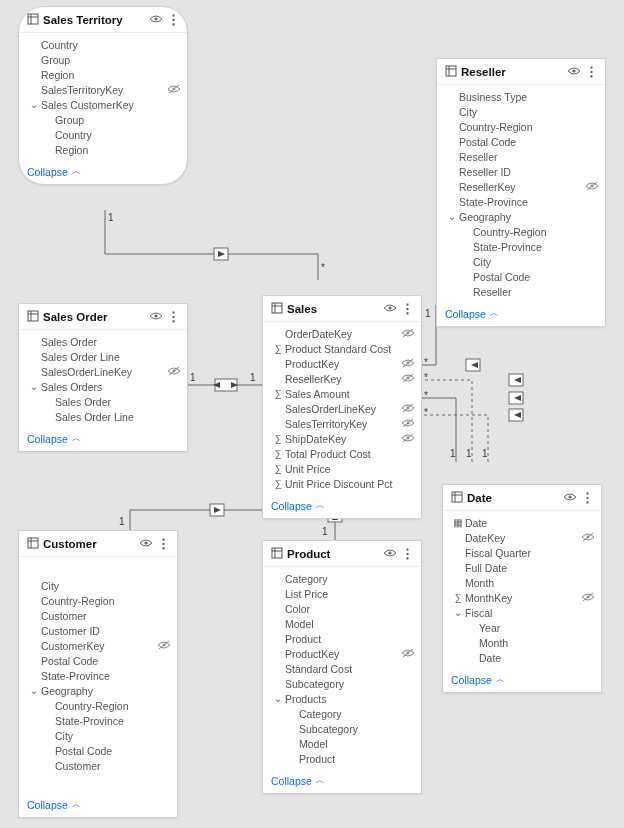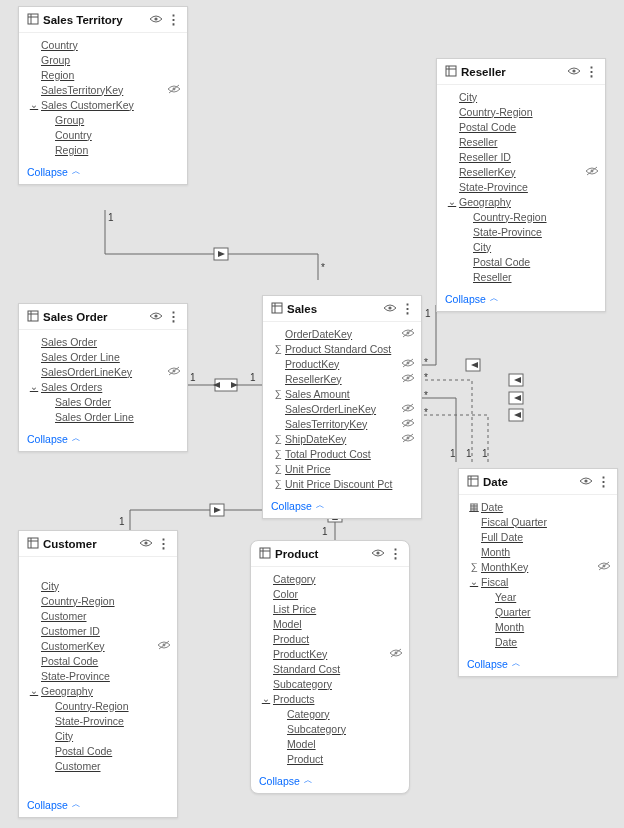--- a/index.html
+++ b/index.html
@@ -37,21 +37,20 @@
     font-size: 11.5px;
     color: #111;
   }
   .table-header .title {
     flex: 1;
     margin-left: 4px;
   }
   .table-body {
     padding: 4px 0 4px 0;
     overflow-y: auto;
-    text-decoration: underline;
   }
   .field-row {
     display: flex;
     align-items: center;
     padding: 1.5px 6px 1.5px 8px;
     font-size: 10.5px;
     color: #555;
   }
   .field-row .ind { width: 14px; text-align: center; color:#666; font-size:10px;}
   .field-row .label { flex: 1; white-space: nowrap; overflow: hidden; text-overflow: ellipsis; }
@@ -124,21 +123,21 @@
 <span class="rel-label" style="left:308px; top:498px">*</span>
 <span class="rel-label" style="left:322px; top:526px">1</span>
 <span class="rel-label" style="left:338px; top:498px">*</span>
 <span class="rel-label" style="left:450px; top:448px">1</span>
 <span class="rel-label" style="left:466px; top:448px">1</span>
 <span class="rel-label" style="left:482px; top:448px">1</span>
 <span class="rel-label" style="left:424px; top:372px">*</span>
 <span class="rel-label" style="left:424px; top:390px">*</span>
 <span class="rel-label" style="left:424px; top:407px">*</span>
 
-<div class="table-card" style="left:18px; top:6px; width:168px;">
+<div class="table-card" style="left:18px; top:6px; width:168px;border-radius:26px;">
     <div class="table-header">
       <span class="icon tbl-ic"><svg width="12" height="12" viewBox="0 0 12 12">
           <rect x="1" y="1" width="10" height="10" fill="none" stroke="#555"></rect>
           <line x1="1" y1="4" x2="11" y2="4" stroke="#555"></line>
           <line x1="4" y1="1" x2="4" y2="11" stroke="#555"></line>
         </svg></span>
       <span class="title">Sales Territory</span>
       <span class="icon eye-ic"><svg width="14" height="10" viewBox="0 0 14 10">
           <path d="M1 5 Q7 -1 13 5 Q7 11 1 5 Z" fill="none" stroke="#666"></path>
           <circle cx="7" cy="5" r="1.6" fill="#666"></circle>
@@ -199,20 +198,24 @@
       <span class="title">Reseller</span>
       <span class="icon eye-ic"><svg width="14" height="10" viewBox="0 0 14 10">
           <path d="M1 5 Q7 -1 13 5 Q7 11 1 5 Z" fill="none" stroke="#666"></path>
           <circle cx="7" cy="5" r="1.6" fill="#666"></circle>
         </svg></span>
       <span class="dots-ic">⋮</span>
     </div>
     <div class="table-body">
       <div class="field-row">
         <span class="ind"></span>
+        <span class="label">Business Type</span>
+      </div>
+      <div class="field-row">
+        <span class="ind"></span>
         <span class="label">City</span>
       </div>
       <div class="field-row">
         <span class="ind"></span>
         <span class="label">Country-Region</span>
       </div>
       <div class="field-row">
         <span class="ind"></span>
         <span class="label">Postal Code</span>
       </div>
@@ -483,46 +486,46 @@
       <div class="field-row sub">
         <span class="ind"></span>
         <span class="label">Customer</span>
       </div>
     </div>
     <div class="table-footer">
       <span>Collapse</span> 
       <span class="chev">︿</span>
     </div>
   </div>
-<div class="table-card" style="left:250px; top:540px; width:158px;border-radius:8px;">
+<div class="table-card" style="left:262px; top:540px; width:158px;">
     <div class="table-header">
       <span class="icon tbl-ic"><svg width="12" height="12" viewBox="0 0 12 12">
           <rect x="1" y="1" width="10" height="10" fill="none" stroke="#555"></rect>
           <line x1="1" y1="4" x2="11" y2="4" stroke="#555"></line>
           <line x1="4" y1="1" x2="4" y2="11" stroke="#555"></line>
         </svg></span>
       <span class="title">Product</span>
       <span class="icon eye-ic"><svg width="14" height="10" viewBox="0 0 14 10">
           <path d="M1 5 Q7 -1 13 5 Q7 11 1 5 Z" fill="none" stroke="#666"></path>
           <circle cx="7" cy="5" r="1.6" fill="#666"></circle>
         </svg></span>
       <span class="dots-ic">⋮</span>
     </div>
     <div class="table-body">
       <div class="field-row">
         <span class="ind"></span>
         <span class="label">Category</span>
       </div>
       <div class="field-row">
         <span class="ind"></span>
+        <span class="label">List Price</span>
+      </div>
+      <div class="field-row">
+        <span class="ind"></span>
         <span class="label">Color</span>
-      </div>
-      <div class="field-row">
-        <span class="ind"></span>
-        <span class="label">List Price</span>
       </div>
       <div class="field-row">
         <span class="ind"></span>
         <span class="label">Model</span>
       </div>
       <div class="field-row">
         <span class="ind"></span>
         <span class="label">Product</span>
       </div>
       <div class="field-row">
@@ -561,41 +564,50 @@
       <div class="field-row sub">
         <span class="ind"></span>
         <span class="label">Product</span>
       </div>
     </div>
     <div class="table-footer">
       <span>Collapse</span> 
       <span class="chev">︿</span>
     </div>
   </div>
-<div class="table-card" style="left:442px; top:468px; width:158px;margin-left:16px;">
+<div class="table-card" style="left:442px; top:484px; width:158px;">
     <div class="table-header">
       <span class="icon tbl-ic"><svg width="12" height="12" viewBox="0 0 12 12">
           <rect x="1" y="1" width="10" height="10" fill="none" stroke="#555"></rect>
           <line x1="1" y1="4" x2="11" y2="4" stroke="#555"></line>
           <line x1="4" y1="1" x2="4" y2="11" stroke="#555"></line>
         </svg></span>
       <span class="title">Date</span>
       <span class="icon eye-ic"><svg width="14" height="10" viewBox="0 0 14 10">
           <path d="M1 5 Q7 -1 13 5 Q7 11 1 5 Z" fill="none" stroke="#666"></path>
           <circle cx="7" cy="5" r="1.6" fill="#666"></circle>
         </svg></span>
       <span class="dots-ic">⋮</span>
     </div>
     <div class="table-body">
       <div class="field-row">
         <span class="ind">▦</span>
         <span class="label">Date</span>
       </div>
       <div class="field-row">
         <span class="ind"></span>
+        <span class="label">DateKey</span>
+        <span class="hide-ic"><svg width="14" height="10" viewBox="0 0 14 10">
+            <path d="M1 5 Q7 -1 13 5 Q7 11 1 5 Z" fill="none" stroke="#888"></path>
+            <circle cx="7" cy="5" r="1.4" fill="#888"></circle>
+            <line x1="2" y1="9" x2="12" y2="1" stroke="#888"></line>
+          </svg></span>
+      </div>
+      <div class="field-row">
+        <span class="ind"></span>
         <span class="label">Fiscal Quarter</span>
       </div>
       <div class="field-row">
         <span class="ind"></span>
         <span class="label">Full Date</span>
       </div>
       <div class="field-row">
         <span class="ind"></span>
         <span class="label">Month</span>
       </div>
@@ -608,24 +620,20 @@
             <line x1="2" y1="9" x2="12" y2="1" stroke="#888"></line>
           </svg></span>
       </div>
       <div class="field-row">
         <span class="ind">⌄</span>
         <span class="label">Fiscal</span>
       </div>
       <div class="field-row sub">
         <span class="ind"></span>
         <span class="label">Year</span>
-      </div>
-      <div class="field-row sub">
-        <span class="ind"></span>
-        <span class="label">Quarter</span>
       </div>
       <div class="field-row sub">
         <span class="ind"></span>
         <span class="label">Month</span>
       </div>
       <div class="field-row sub">
         <span class="ind"></span>
         <span class="label">Date</span>
       </div>
     </div>

